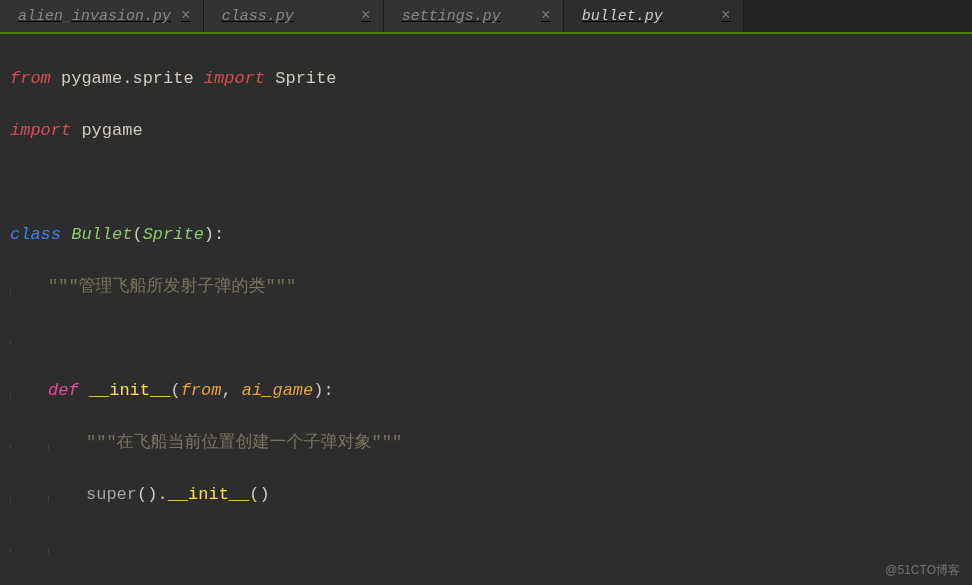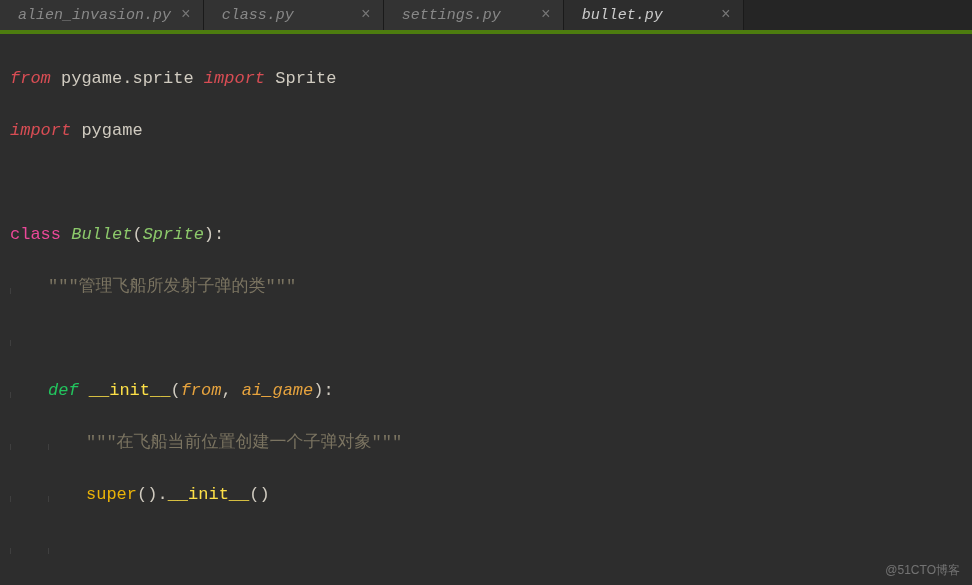--- a/index.html
+++ b/index.html
@@ -9,21 +9,22 @@
     background: #2d2d2d;
     font-family: "Consolas", "Monaco", "Courier New", monospace;
     font-size: 17px;
     overflow: hidden;
     position: relative;
   }
   .tabs {
     display: flex;
     background: #252525;
     height: 34px;
-    border-bottom: 4px solid #4d7c0f;
+    border-bottom: 2px solid #4d7c0f;
+    text-decoration: underline;
   }
   .tab {
     display: flex;
     align-items: center;
     justify-content: space-between;
     padding: 0 12px 0 18px;
     color: #888;
     font-style: italic;
     font-size: 15px;
     border-right: 1px solid #1a1a1a;
@@ -57,26 +58,26 @@
   }
   .indent-guide::before {
     content: "";
     position: absolute;
     left: 0;
     top: -3px;
     bottom: -3px;
     border-left: 1px solid rgba(120,120,120,0.25);
   }
   .kw-import { color: #d84d54; font-style: italic; }
-  .kw-class  { color: #ec4899; }
-  .kw-def    { color: #22c55e; font-style: italic; }
+  .kw-class  { color: #3b82f6; font-style: italic; }
+  .kw-def    { color: #ec4899; font-style: italic; }
   .name      { color: #d0cbc0; }
   .cls-name  { color: #8cc96b; font-style: italic; }
   .param     { color: #e6a33e; font-style: italic; }
-  .fn-call   { color: #eab308; }
+  .fn-call   { color: #a3a3a3; }
   .magic     { color: #fde047; }
   .string    { color: #7b7461; }
   .punct     { color: #d0cbc0; }
   .watermark {
     position: absolute;
     right: 12px;
     bottom: 6px;
     color: rgba(200,200,200,0.45);
     font-size: 12px;
     font-family: sans-serif;

